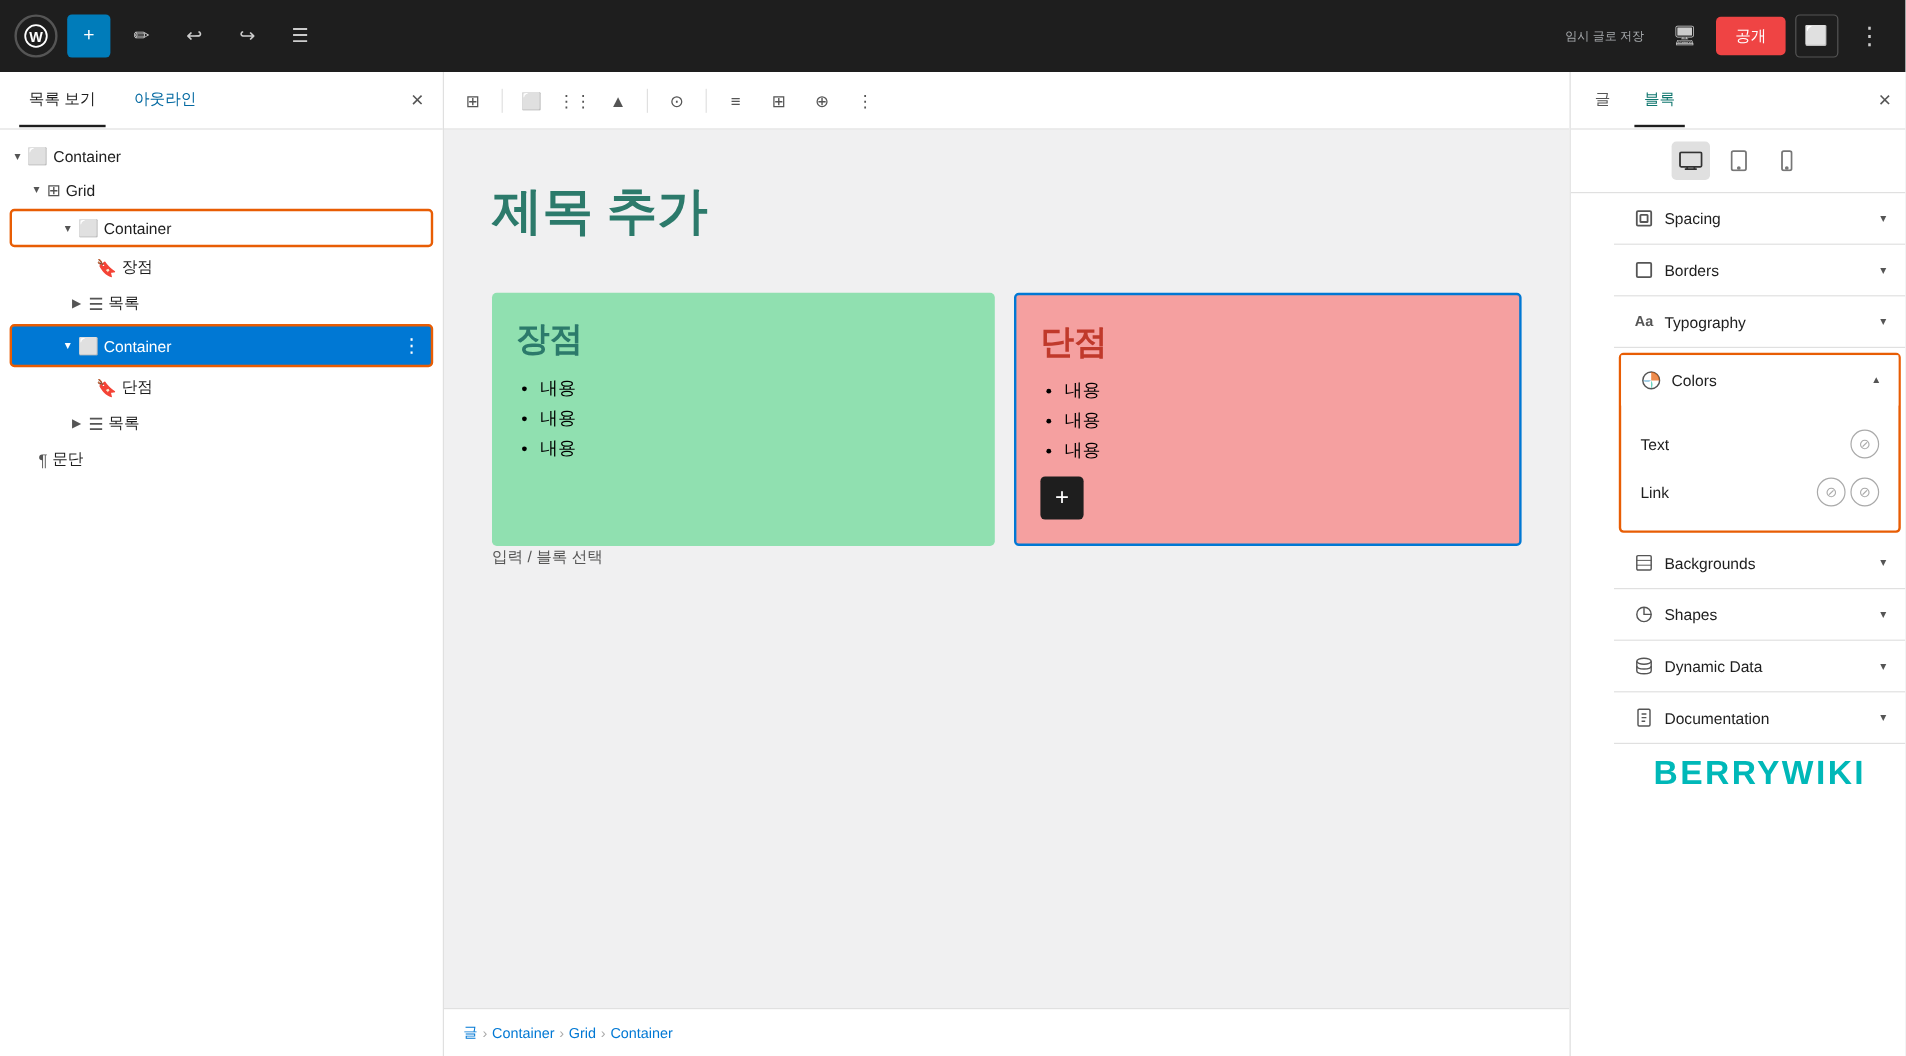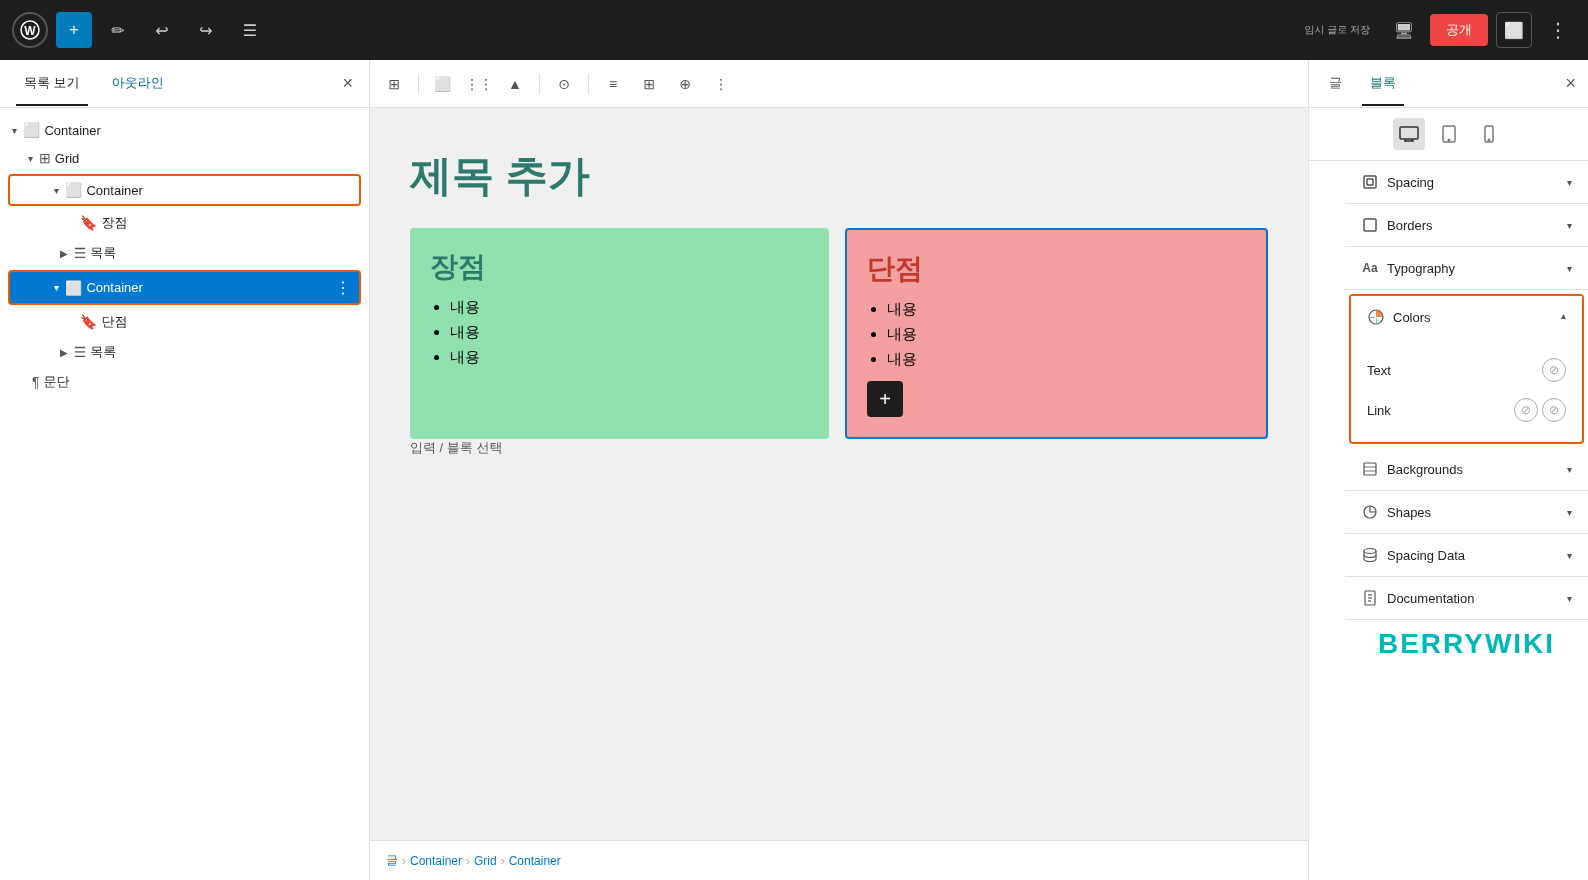--- a/index.html
+++ b/index.html
@@ -199,21 +199,21 @@
     }
     .canvas-scroll {
       flex: 1;
       overflow: auto;
       padding: 40px;
       display: flex;
       flex-direction: column;
       align-items: flex-start;
     }
     .page-title-area {
-      margin-bottom: 24px;
+      margin-bottom: 40px;
     }
     .page-title {
       font-size: 42px;
       font-weight: 700;
       color: #2c7a6b;
     }
     .canvas-grid {
       display: flex;
       gap: 16px;
       width: 100%;
@@ -693,21 +693,21 @@
 
       <div class="panel-section">
         <div class="panel-section-header">
           <div class="panel-section-icon">
             <svg width="16" height="16" viewBox="0 0 16 16" fill="none" stroke="#555" stroke-width="1.2">
               <ellipse cx="8" cy="4" rx="6" ry="2.5"></ellipse>
               <path d="M2 4 L2 12 Q2 14.5 8 14.5 Q14 14.5 14 12 L14 4"></path>
               <path d="M2 8 Q2 10.5 8 10.5 Q14 10.5 14 8"></path>
             </svg>
           </div>
-          <span>Spacing Data</span>
+          <span>Dynamic Data</span>
           <span class="panel-chevron">▾</span>
         </div>
       </div>
 
       <div class="panel-section">
         <div class="panel-section-header">
           <div class="panel-section-icon">
             <svg width="16" height="16" viewBox="0 0 16 16" fill="none" stroke="#555" stroke-width="1.2">
               <rect x="3" y="1" width="10" height="14" rx="1"></rect>
               <path d="M6 5 L10 5"></path>

